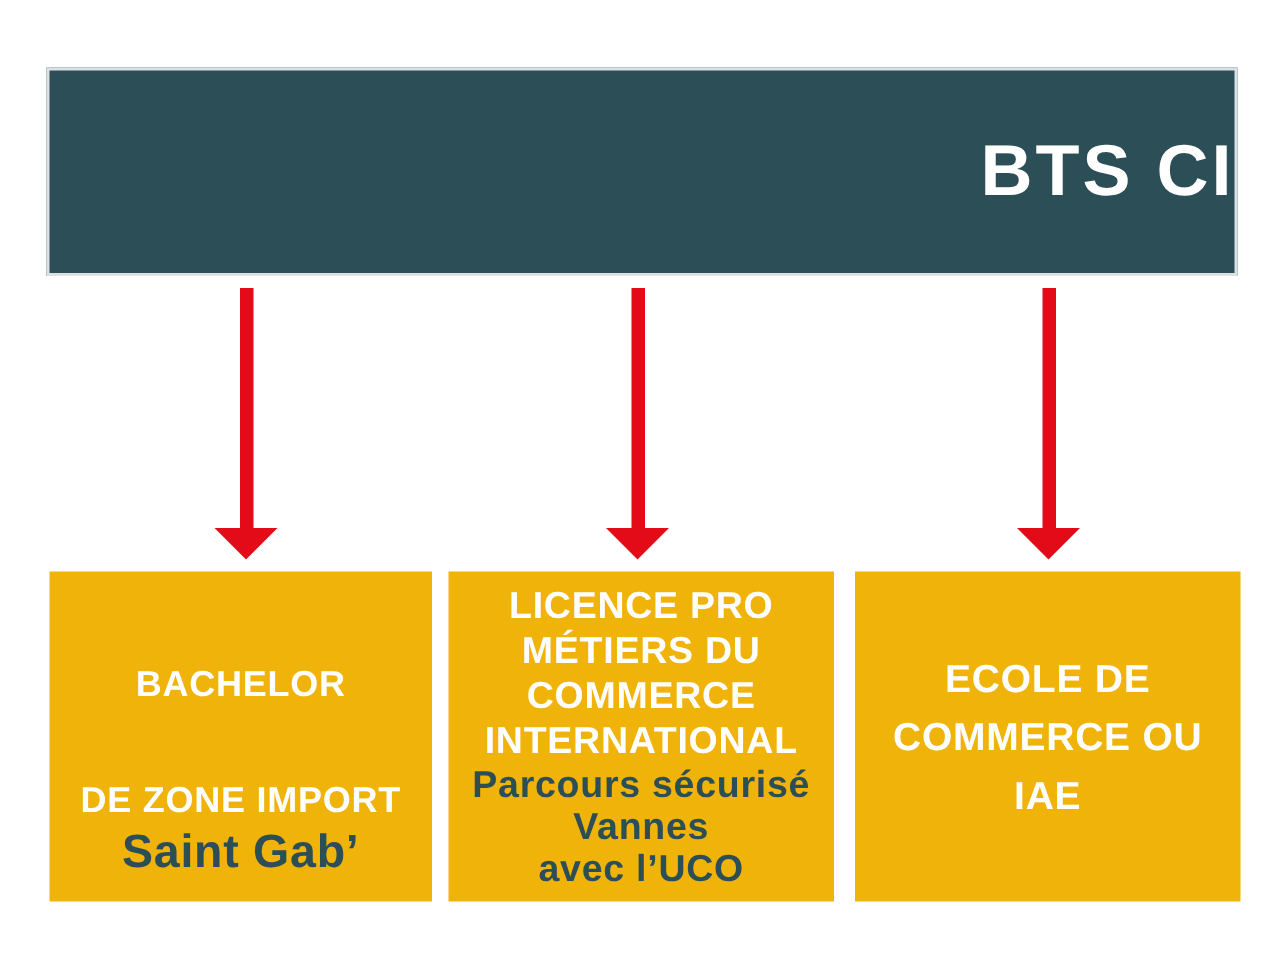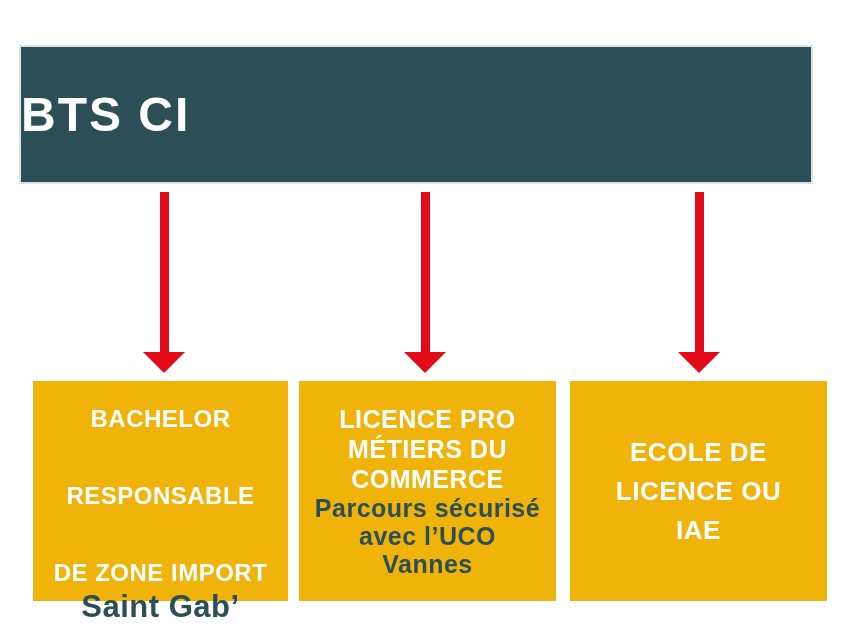--- a/index.html
+++ b/index.html
@@ -18,27 +18,27 @@
     overflow: hidden;
   }
   .stage {
     position: relative;
     width: 856px; height: 635px;
     background: var(--page_bg);
   }
   
   .header-bar {
     position: absolute;
-    left: 19px; top: 45px;
+    left: 31px; top: 45px;
     width: 794px; height: 139px;
     background: var(--teal);
     border: 2px solid var(--header_border);
     display: flex;
     align-items: center;
-    justify-content: flex-start;
+    justify-content: flex-end;
   }
   .header-title {
     color: var(--white);
     font-size: 48px;
     font-weight: bold;
     letter-spacing: 2px;
   }
   
   .arrow {
     position: absolute;
@@ -110,33 +110,33 @@
     <div class="shaft"></div>
     <div class="head"></div>
   </div>
   <div class="arrow arrow-3">
     <div class="shaft"></div>
     <div class="head"></div>
   </div>
 
   <div class="box box-1">
     <div class="title-line">BACHELOR</div>
-    <div class="title-line">RESPONSABLE</div>
     <div class="title-line">DE ZONE IMPORT</div>
     <div class="subtitle-line">Saint Gab’</div>
   </div>
 
   <div class="box box-2">
     <div class="title-line">LICENCE PRO</div>
     <div class="title-line">MÉTIERS DU</div>
     <div class="title-line">COMMERCE</div>
+    <div class="title-line">INTERNATIONAL</div>
     <div class="subtitle-line">Parcours sécurisé</div>
+    <div class="subtitle-line">Vannes</div>
     <div class="subtitle-line">avec l’UCO</div>
-    <div class="subtitle-line">Vannes</div>
   </div>
 
   <div class="box box-3">
     <div class="title-line">ECOLE DE</div>
-    <div class="title-line">LICENCE OU</div>
+    <div class="title-line">COMMERCE OU</div>
     <div class="title-line">IAE</div>
   </div>
 
 </div>
 
 </body></html>

